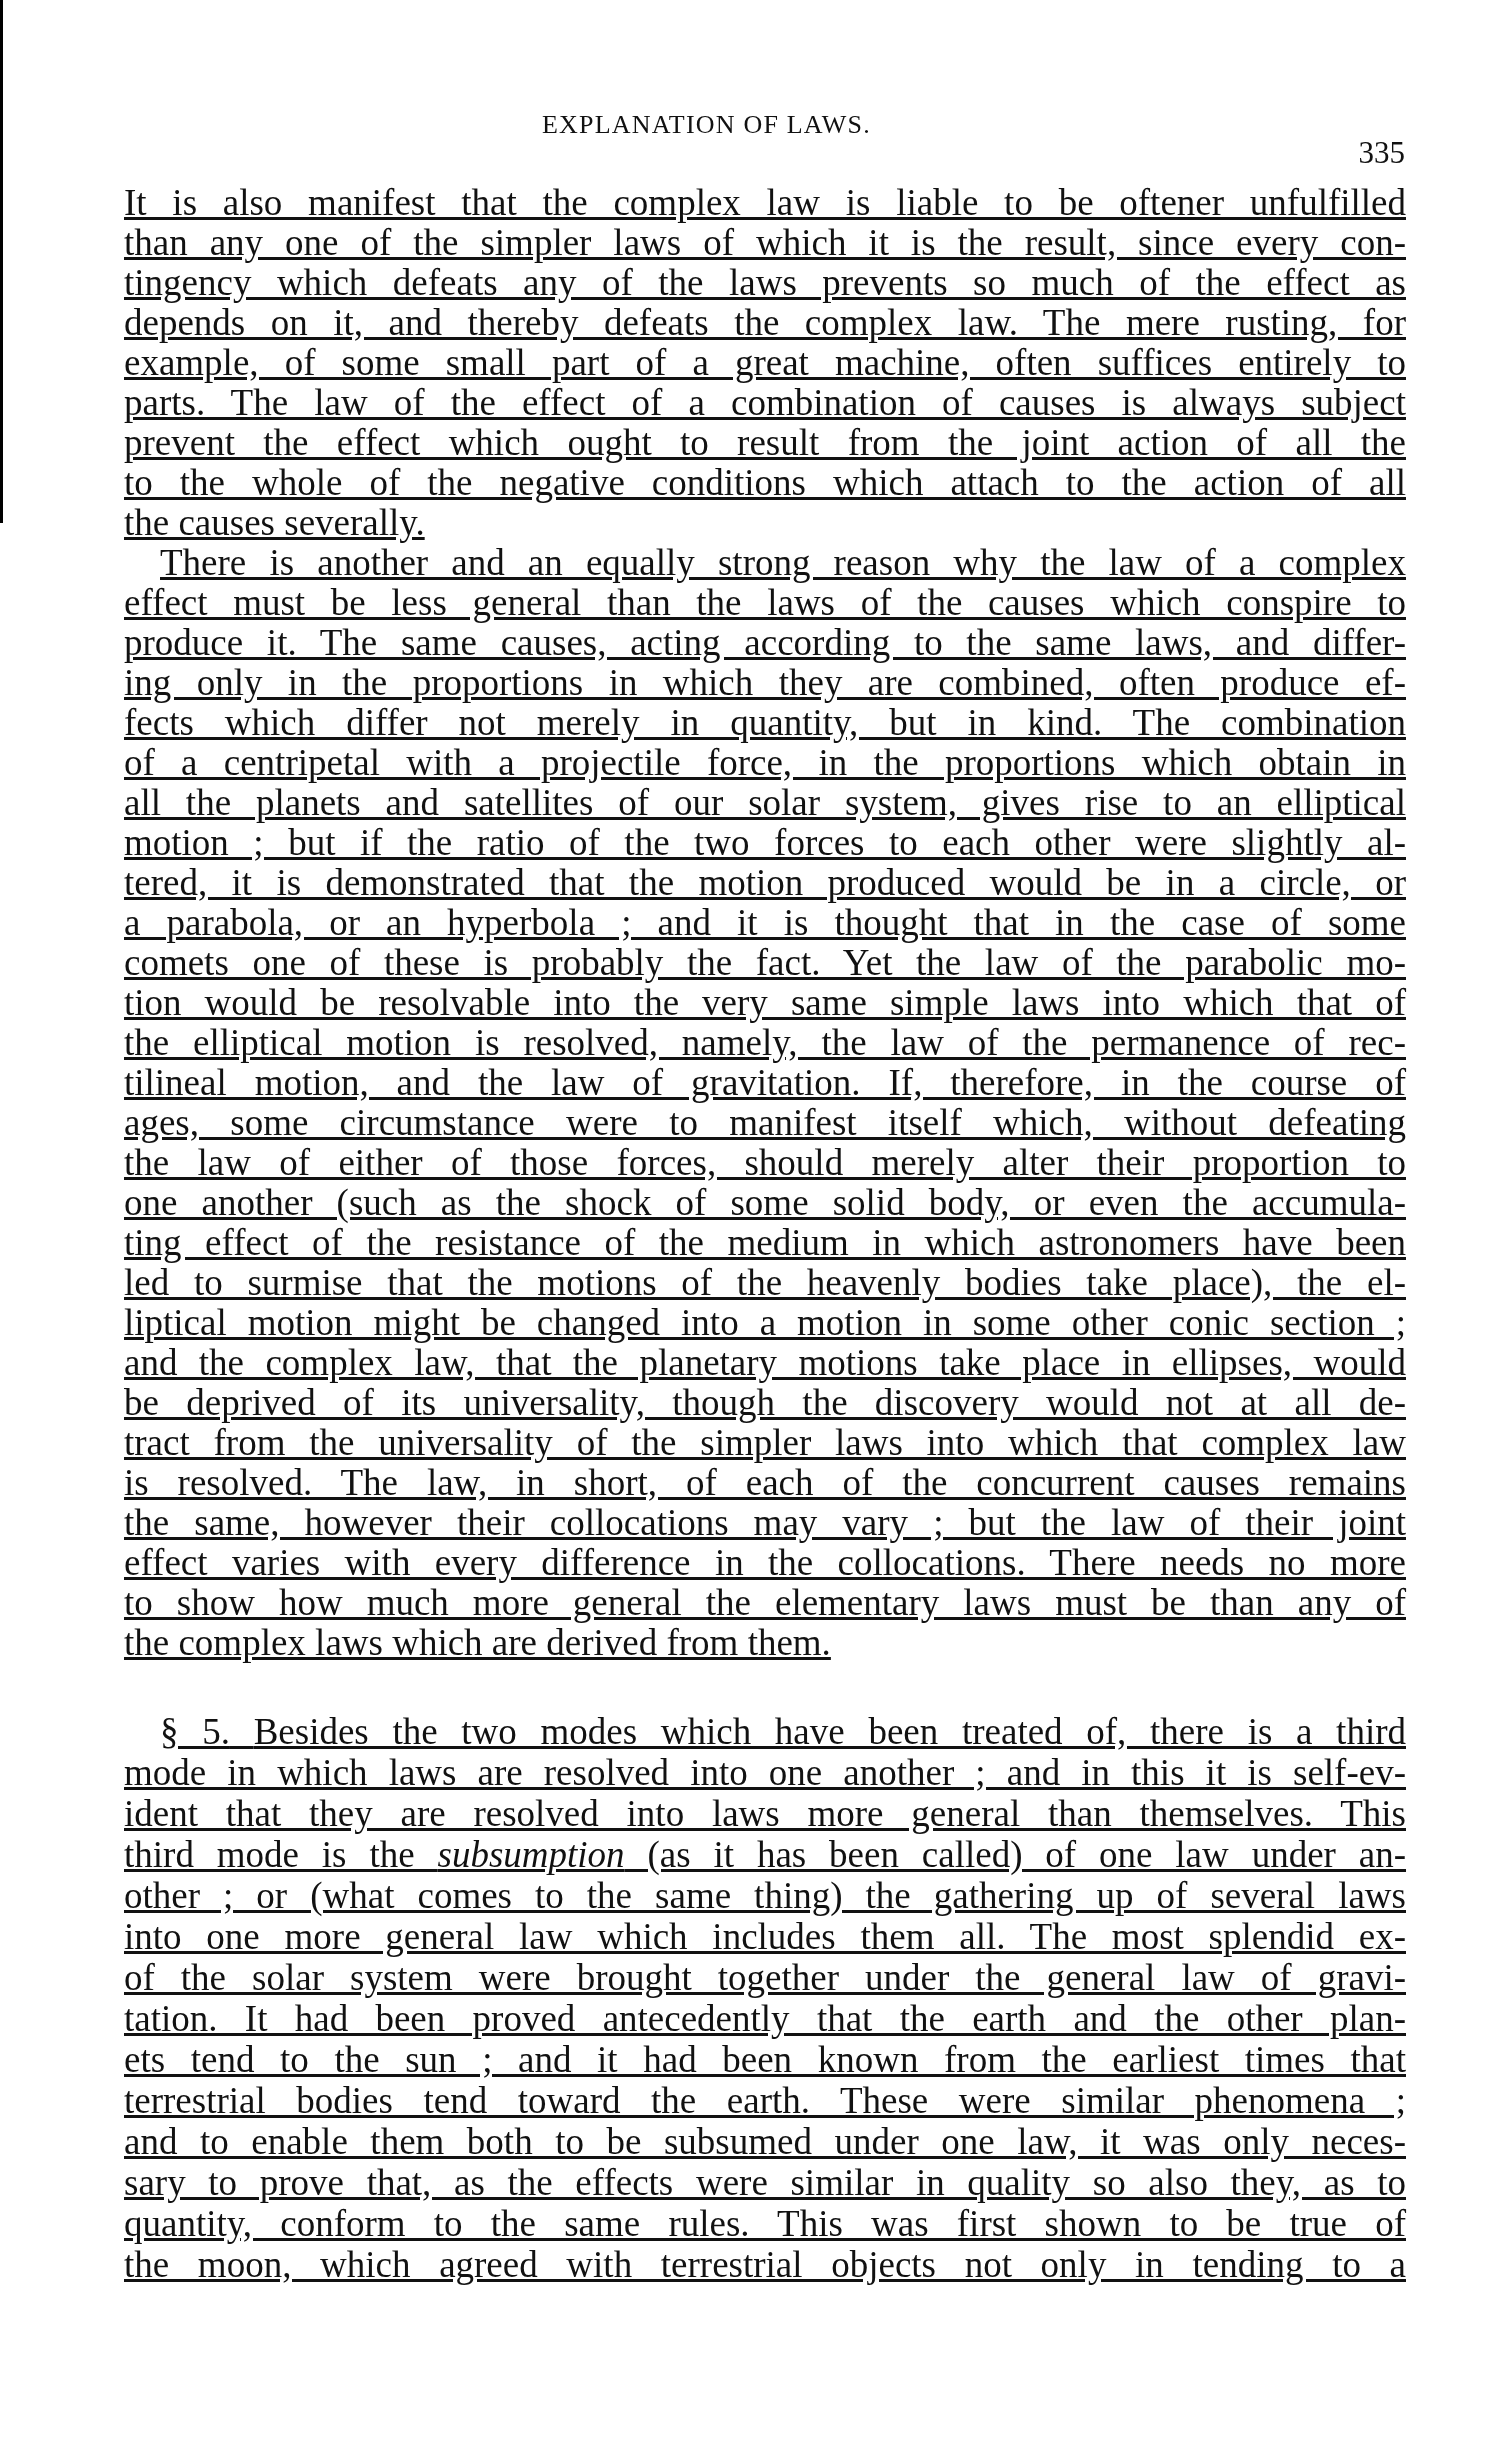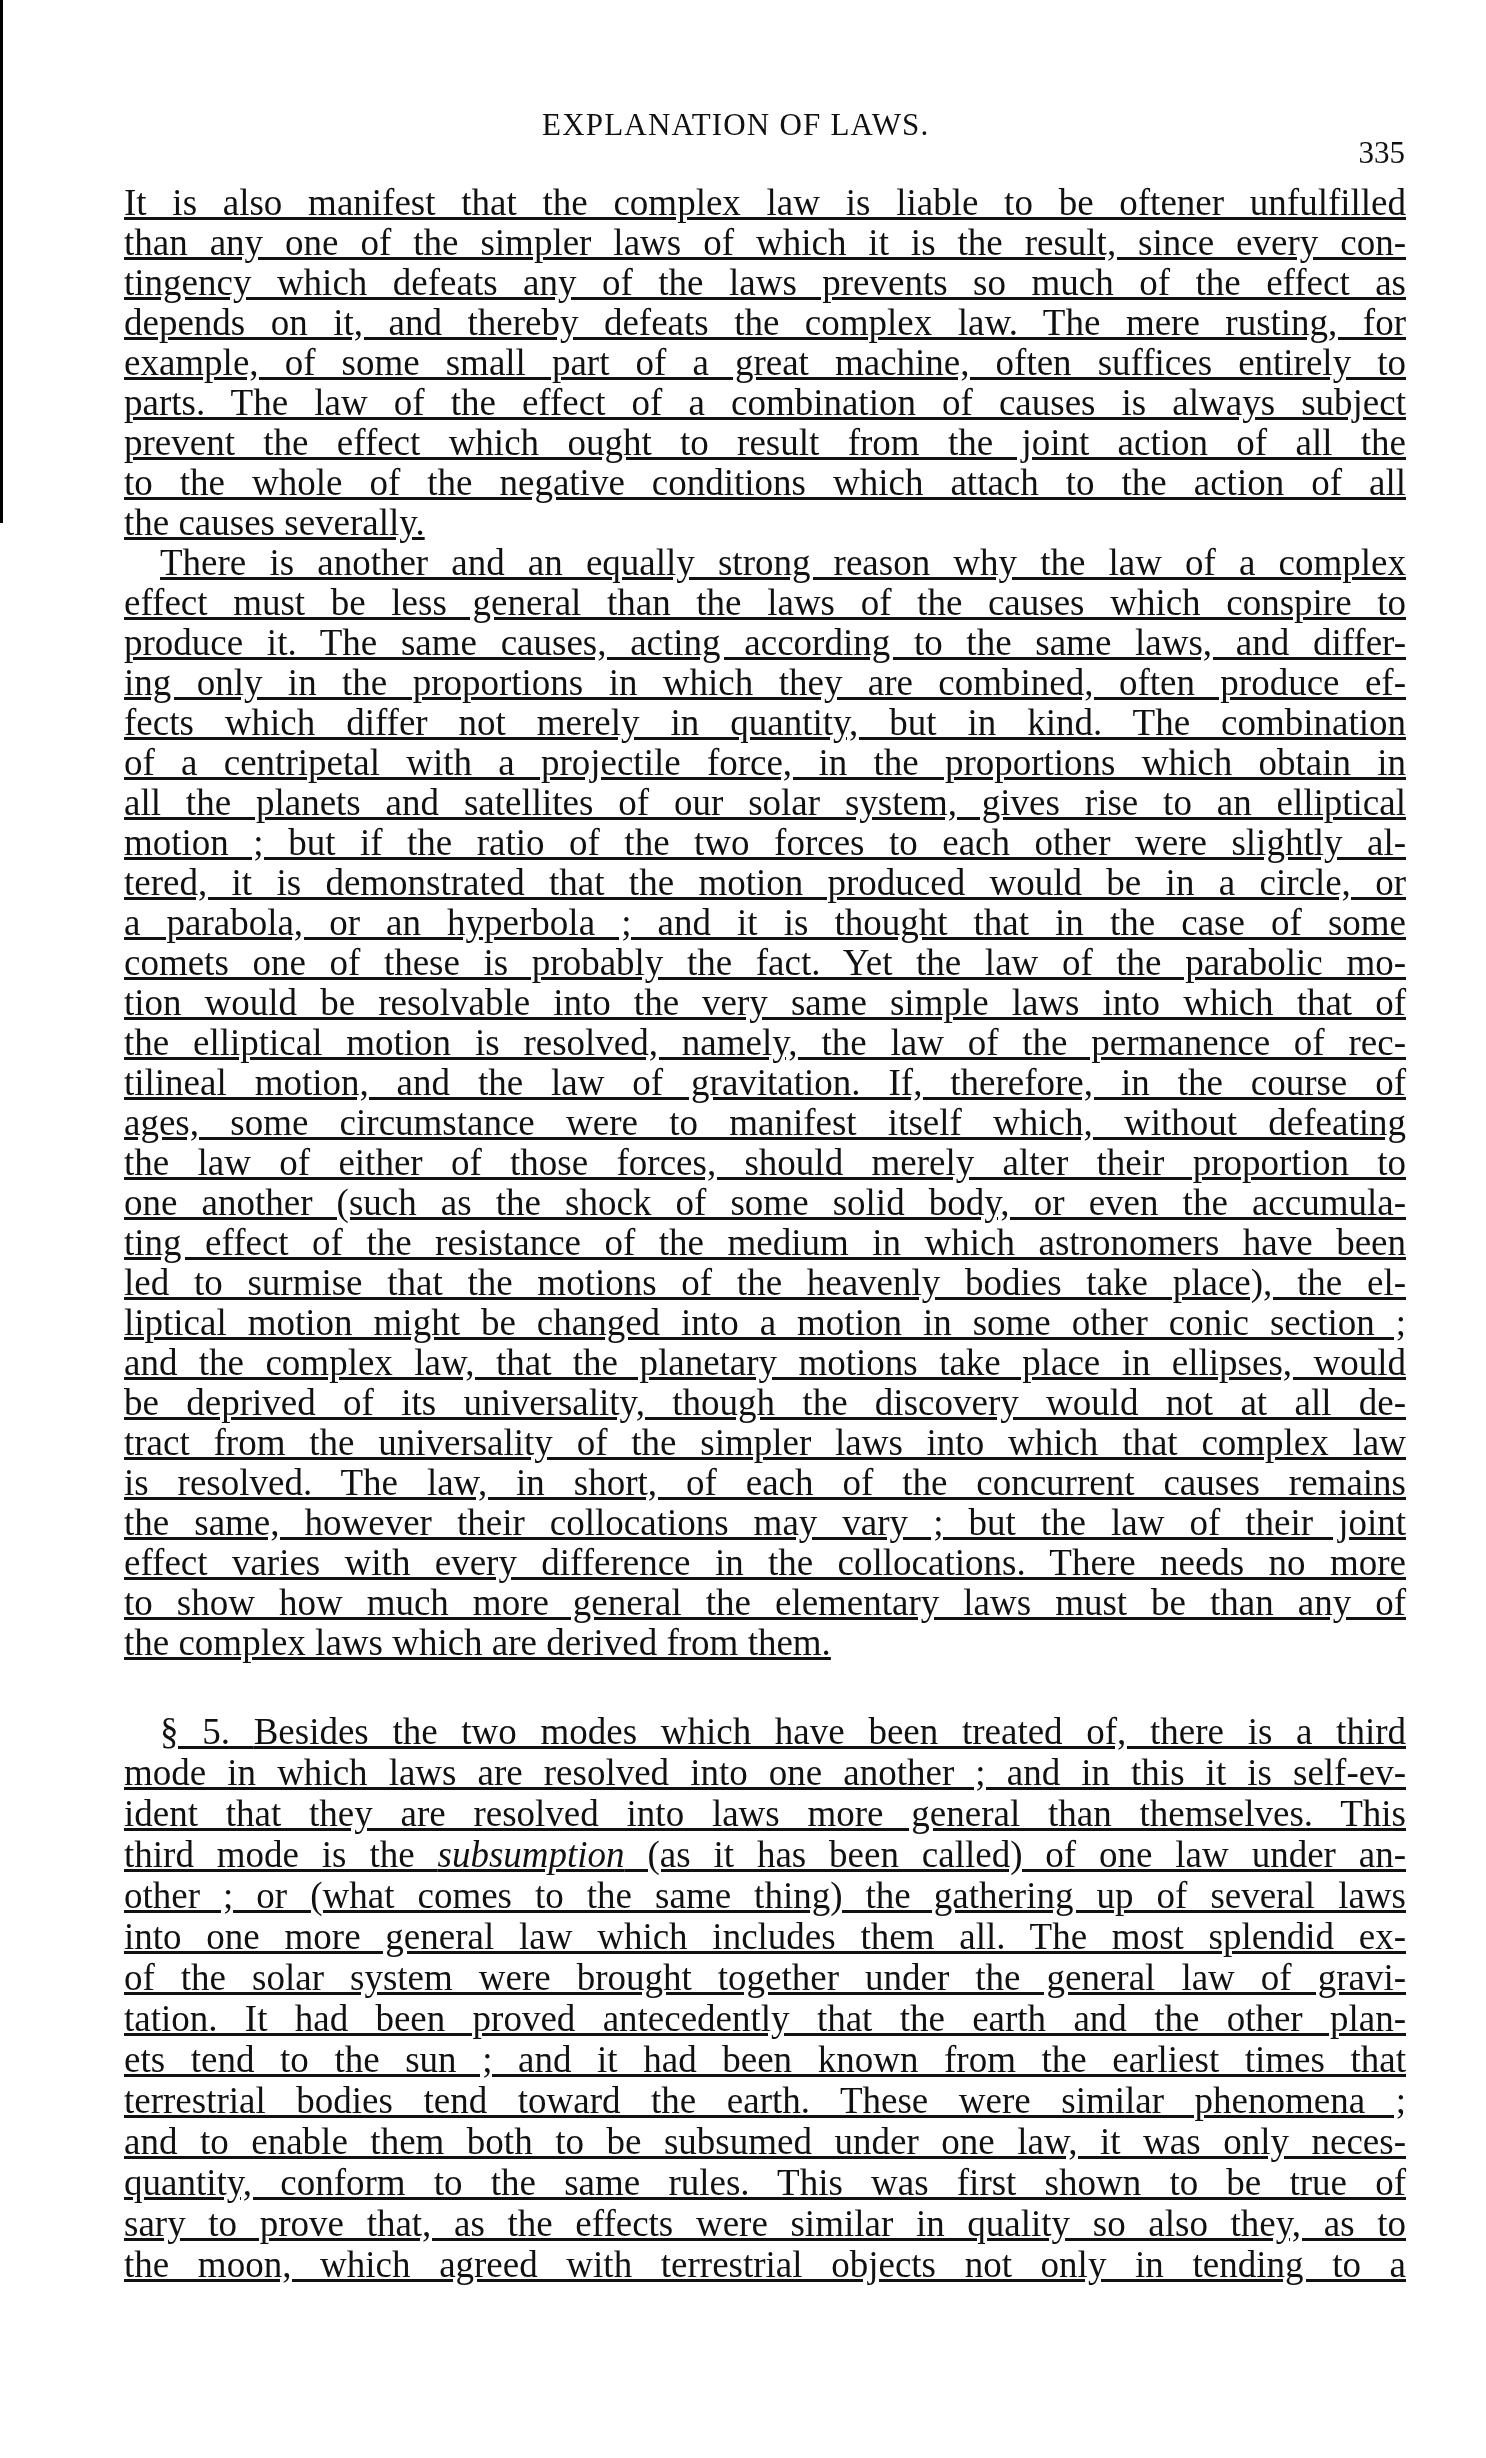--- a/index.html
+++ b/index.html
@@ -28,21 +28,21 @@
     left: 0;
     top: 103px;
     width: 1487px;
     height: 44px;
   }
   .running-title {
     position: absolute;
     left: 542px;
     top: 0;
     width: 444px;
-    font-size: 31px;
+    font-size: 26px;
     line-height: 44px;
     letter-spacing: 1.2px;
     white-space: nowrap;
     text-transform: uppercase;
   }
   .page-number {
     position: absolute;
     left: 1345px;
     top: 0;
     width: 60px;
@@ -245,22 +245,22 @@
   <span class="line">
       <span class="line-inner">ets tend to the sun ; and it had been known from the earliest times that</span>
     </span>
   <span class="line">
       <span class="line-inner">terrestrial bodies tend toward the earth.  These were similar phenomena ;</span>
     </span>
   <span class="line">
       <span class="line-inner">and to enable them both to be subsumed under one law, it was only neces-</span>
     </span>
   <span class="line">
+      <span class="line-inner">sary to prove that, as the effects were similar in quality so also they, as to</span>
+    </span>
+  <span class="line">
       <span class="line-inner">quantity, conform to the same rules.  This was first shown to be true of</span>
     </span>
   <span class="line">
-      <span class="line-inner">sary to prove that, as the effects were similar in quality so also they, as to</span>
-    </span>
-  <span class="line">
       <span class="line-inner">the moon, which agreed with terrestrial objects not only in tending to a</span>
     </span>
 </section>
 
 
 </body></html>

